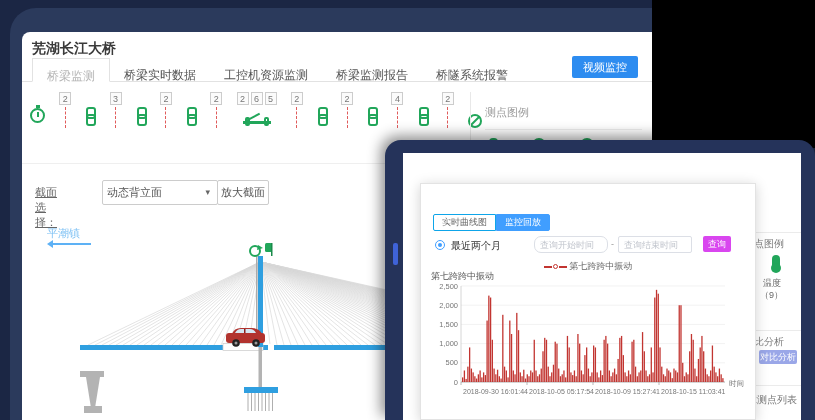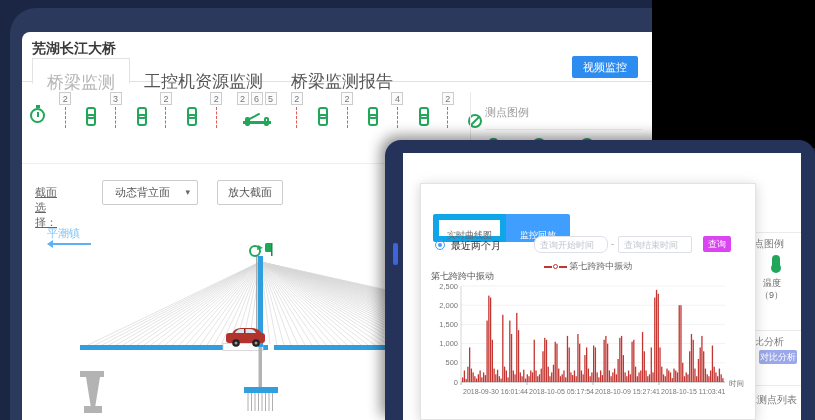--- a/index.html
+++ b/index.html
@@ -9,21 +9,21 @@
 
   
   .main-frame { position:absolute; left:10px; top:8px; width:642px; height:412px;
     background:#2b3a5c; border-radius:26px 0 0 0; }
   .main-card { position:absolute; left:12px; top:24px; width:630px; height:388px;
     background:#fff; border-radius:8px 0 0 0; }
   .card-title { position:absolute; left:10px; top:8px; font-size:14px; font-weight:bold; color:#3a3a3a; }
 
   .tab-bar { position:absolute; left:0; top:26px; right:0; height:24px; border-bottom:1px solid #e2e2e2; }
   .tab-bar .tabs { display:flex; margin-left:10px; height:24px; }
-  .tab { padding:12px 14px; line-height:23px; font-size:17px; color:#555; cursor:pointer; }
+  .tab { padding:6px 14px; line-height:23px; font-size:12px; color:#555; cursor:pointer; }
   .tab.active { background:#fff; border:1px solid #e2e2e2; border-bottom:1px solid #fff; color:#b5b5b5; }
   .video-btn { position:absolute; right:14px; top:-2px; height:22px; padding:0 11px; background:#2d8cf0;
     color:#fff; font-size:11px; line-height:22px; border-radius:2px; cursor:pointer; }
 
   
   .sensor-row { position:absolute; left:8px; top:60px; width:452px; height:48px;
     display:flex; justify-content:space-between; align-items:flex-start; }
   .s-item { display:flex; flex-direction:column; align-items:center; }
   .badge { font-size:9px; color:#777; border:1px solid #ccc; background:#fbfbfb; min-width:12px;
     height:13px; line-height:12px; text-align:center; padding:0 2px; margin-bottom:2px; }
@@ -57,24 +57,24 @@
   .li-thermo { width:9px; height:16px; background:#21a65a; border-radius:4px 4px 0 0; position:relative; }
   .li-thermo::after { content:""; position:absolute; left:-1px; bottom:-5px; width:11px; height:11px;
     background:#21a65a; border-radius:50%; }
   .li-circ { width:14px; height:14px; border:2px solid #21a65a; border-radius:50%; }
 
   .card-divider { position:absolute; left:0; top:131px; width:448px; border-top:1px solid #efefef; }
 
   
   .toolbar { position:absolute; left:0; top:146px; height:30px; }
   .tb-label { position:absolute; left:13px; top:7px; font-size:11px; color:#666;text-decoration:underline; }
-  .tb-select { position:absolute; left:80px; top:2px; width:96px; height:25px; border:1px solid #ccc;
-    border-radius:2px; font-size:11px; color:#555; line-height:23px; padding-left:12px; cursor:pointer; }
+  .tb-select { position:absolute; left:80px; top:2px; width:116px; height:25px; border:1px solid #ccc;
+    border-radius:2px; font-size:11px; color:#555; line-height:23px; padding-left:4px; cursor:pointer; }
   .tb-select::after { content:"▾"; position:absolute; right:7px; top:0; font-size:9px; color:#666; }
-  .tb-btn { position:absolute; left:195px; top:2px; width:66px; height:25px; border:1px solid #ccc;
+  .tb-btn { position:absolute; left:195px; top:2px; width:52px; height:25px; border:1px solid #ccc;
     border-radius:2px; font-size:11px; color:#555; text-align:center; line-height:23px; background:#fff; cursor:pointer; }
 
   .loc-label { position:absolute; left:25px; top:194px; font-size:11px; color:#7cc0f4; }
   .loc-arrow { position:absolute; left:27px; top:211px; width:42px; height:2px; background:#5db1f5; }
   .loc-arrow::before { content:""; position:absolute; left:-6px; top:-3px; border:4px solid transparent;
     border-right:6px solid #5db1f5; }
   .bridge-svg { position:absolute; left:18px; top:210px; }
 
   
   .popup-frame { position:absolute; left:385px; top:140px; width:430px; height:280px;
@@ -94,21 +94,21 @@
   .rp-btn { position:absolute; left:356px; top:197px; width:38px; height:14px; background:#9aa7e8;
     color:#fff; font-size:9px; text-align:center; line-height:14px; border-radius:2px; cursor:pointer; }
 
   
   .modal { position:absolute; left:17px; top:30px; width:336px; height:237px; background:#fff;
     border:1px solid #e3e3e3; box-shadow:0 2px 12px rgba(0,0,0,.18); }
   .modal-titlebar { height:22px; border-bottom:1px solid #ececec; position:relative; }
   .modal-title { position:absolute; left:12px; top:5px; font-size:10px; color:#444; }
   .modal-close { position:absolute; right:10px; top:3px; font-size:12px; color:#999; cursor:pointer; }
   .modal-tabs { position:absolute; left:12px; top:30px; display:flex; }
-  .mtab { height:17px; line-height:15px; font-size:9px; padding:8px 8px; border:6px solid #0ea5e9;
+  .mtab { height:17px; line-height:15px; font-size:9px; padding:0 8px; border:1px solid #0ea5e9;
     color:#666; cursor:pointer; border-radius:2px 0 0 2px; background:#fff; }
   .mtab.active { background:#409eff; border-color:#409eff; color:#fff; border-radius:0 2px 2px 0; }
   .radio { position:absolute; left:14px; top:56px; width:10px; height:10px; border:1px solid #409eff;
     border-radius:50%; cursor:pointer; }
   .radio::after { content:""; position:absolute; left:2px; top:2px; width:4px; height:4px;
     background:#409eff; border-radius:50%; }
   .radio-label { position:absolute; left:30px; top:55px; font-size:10px; color:#333; }
   .m-input { position:absolute; top:52px; height:17px; border:1px solid #dcdfe6; border-radius:2px;
     font-size:9px; padding:0 5px; color:#555; width:74px; }
   .m-input::placeholder { color:#c0c4cc; }
@@ -127,22 +127,24 @@
 
 <div class="black-region"></div>
 
 <div class="main-frame">
   <div class="main-card">
     <div class="card-title">芜湖长江大桥</div>
 
     <div class="tab-bar">
       <div class="tabs">
           <div class="tab active">桥梁监测</div>
+          <div class="tab">桥梁实时数据</div>
           <div class="tab">工控机资源监测</div>
           <div class="tab">桥梁监测报告</div>
+          <div class="tab">桥隧系统报警</div>
         </div>
       <div class="video-btn">视频监控</div>
     </div>
 
     <div class="sensor-row">
         <div class="s-item">
           <div class="clock-icon"></div>
         </div>
         <div class="s-item">
           <div class="badge">2</div>

